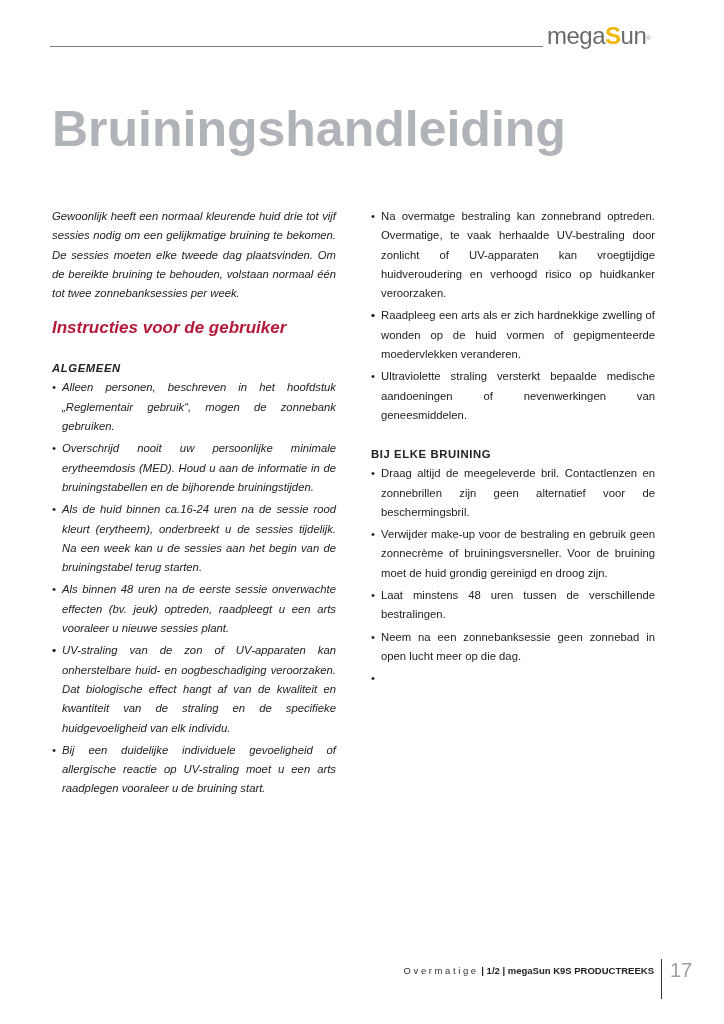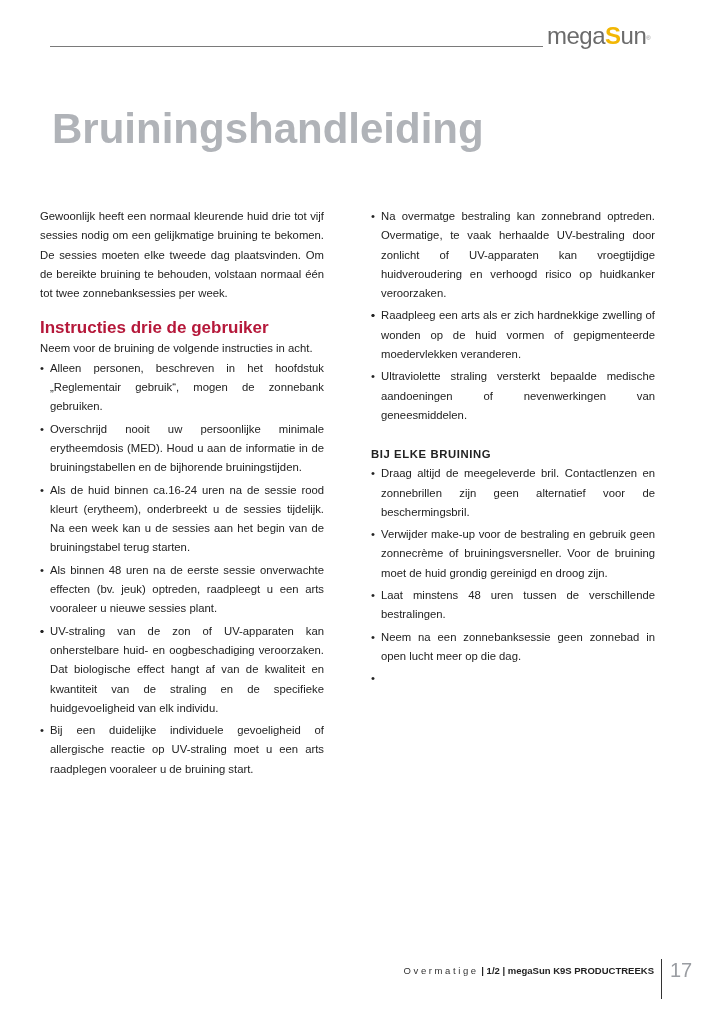--- a/index.html
+++ b/index.html
@@ -4,24 +4,24 @@
   <style>
     * { box-sizing: border-box; margin: 0; padding: 0; }
     html, body { width: 724px; height: 1024px; background: #ffffff; overflow: hidden; }
     body { position: relative; font-family: "Liberation Sans", sans-serif; color: #222222; }
 
     .header-rule { position: absolute; left: 50px; top: 46px; width: 493px; height: 1px; background: #7a7a7a; }
     .logo { position: absolute; left: 547px; top: 22px; font-family: "Liberation Sans", sans-serif; font-size: 24px; letter-spacing: -0.5px; color: #6b6b6b; line-height: 28px; white-space: nowrap; }
     .logo .sun-s { color: #f2b705; font-weight: bold; }
     .logo .reg { font-size: 6px; vertical-align: top; position: relative; top: 2px; color: #8a8a8a; }
 
-    .page-title { position: absolute; left: 52px; top: 103px; font-size: 42px; font-weight: bold; color: #b0b3b8; letter-spacing: 0px; line-height: 52px; white-space: nowrap; }
+    .page-title { position: absolute; left: 52px; top: 103px; font-size: 50px; font-weight: bold; color: #b0b3b8; letter-spacing: 0px; line-height: 52px; white-space: nowrap; }
 
     .col { position: absolute; top: 207px; width: 284px; font-size: 11.3px; line-height: 19.3px; }
-    .col-left { left: 40px; }
+    .col-left { left: 52px; font-style: italic; }
     .col-right { left: 371px; }
 
     .para { text-align: justify; }
     .red-heading { color: #b5183a; font-weight: bold; font-size: 17px; line-height: 22px; margin-top: 14px; }
     .sub-heading { font-weight: bold; font-size: 11.3px; letter-spacing: 0.6px; margin-top: 20px; line-height: 19px; }
 
     ul.bullets { list-style: none; }
     ul.bullets li { position: relative; padding-left: 10px; text-align: justify; margin-bottom: 3px; }
     ul.bullets li .bullet { position: absolute; left: 0; top: 0; }
 
@@ -34,22 +34,22 @@
 </head>
 <body>
 
 <div class="header-rule"></div>
 <div class="logo"><span>mega</span><span class="sun-s">S</span><span>un</span><span class="reg">®</span></div>
 
 <h1 class="page-title">Bruiningshandleiding</h1>
 
 <div class="col col-left">
   <p class="para">Gewoonlijk heeft een normaal kleurende huid drie tot vijf sessies nodig om een gelijkmatige bruining te bekomen. De sessies moeten elke tweede dag plaatsvinden. Om de bereikte bruining te behouden, volstaan normaal één tot twee zonnebanksessies per week.</p>
-  <h2 class="red-heading">Instructies drie de gebruiker</h2>
-  <p class="para">Neem voor de bruining de volgende instructies in acht.</p>
+  <h2 class="red-heading">Instructies voor de gebruiker</h2>
+  <h3 class="sub-heading">ALGEMEEN</h3>
   <ul class="bullets">
     <li><span class="bullet">•</span><span>Alleen personen, beschreven in het hoofdstuk „Reglementair gebruik“, mogen de zonnebank gebruiken.</span></li>
     <li><span class="bullet">•</span><span>Overschrijd nooit uw persoonlijke minimale erytheemdosis (MED). Houd u aan de informatie in de bruiningstabellen en de bijhorende bruiningstijden.</span></li>
     <li><span class="bullet">•</span><span>Als de huid binnen ca.16-24 uren na de sessie rood kleurt (erytheem), onderbreekt u de sessies tijdelijk. Na een week kan u de sessies aan het begin van de bruiningstabel terug starten.</span></li>
     <li><span class="bullet">•</span><span>Als binnen 48 uren na de eerste sessie onverwachte effecten (bv. jeuk) optreden, raadpleegt u een arts vooraleer u nieuwe sessies plant.</span></li>
     <li><span class="bullet">•</span></li>
     <li><span class="bullet">•</span><span>UV-straling van de zon of UV-apparaten kan onherstelbare huid- en oogbeschadiging veroorzaken. Dat biologische effect hangt af van de kwaliteit en kwantiteit van de straling en de specifieke huidgevoeligheid van elk individu.</span></li>
     <li><span class="bullet">•</span><span>Bij een duidelijke individuele gevoeligheid of allergische reactie op UV-straling moet u een arts raadplegen vooraleer u de bruining start.</span></li>
   </ul>
 </div>

